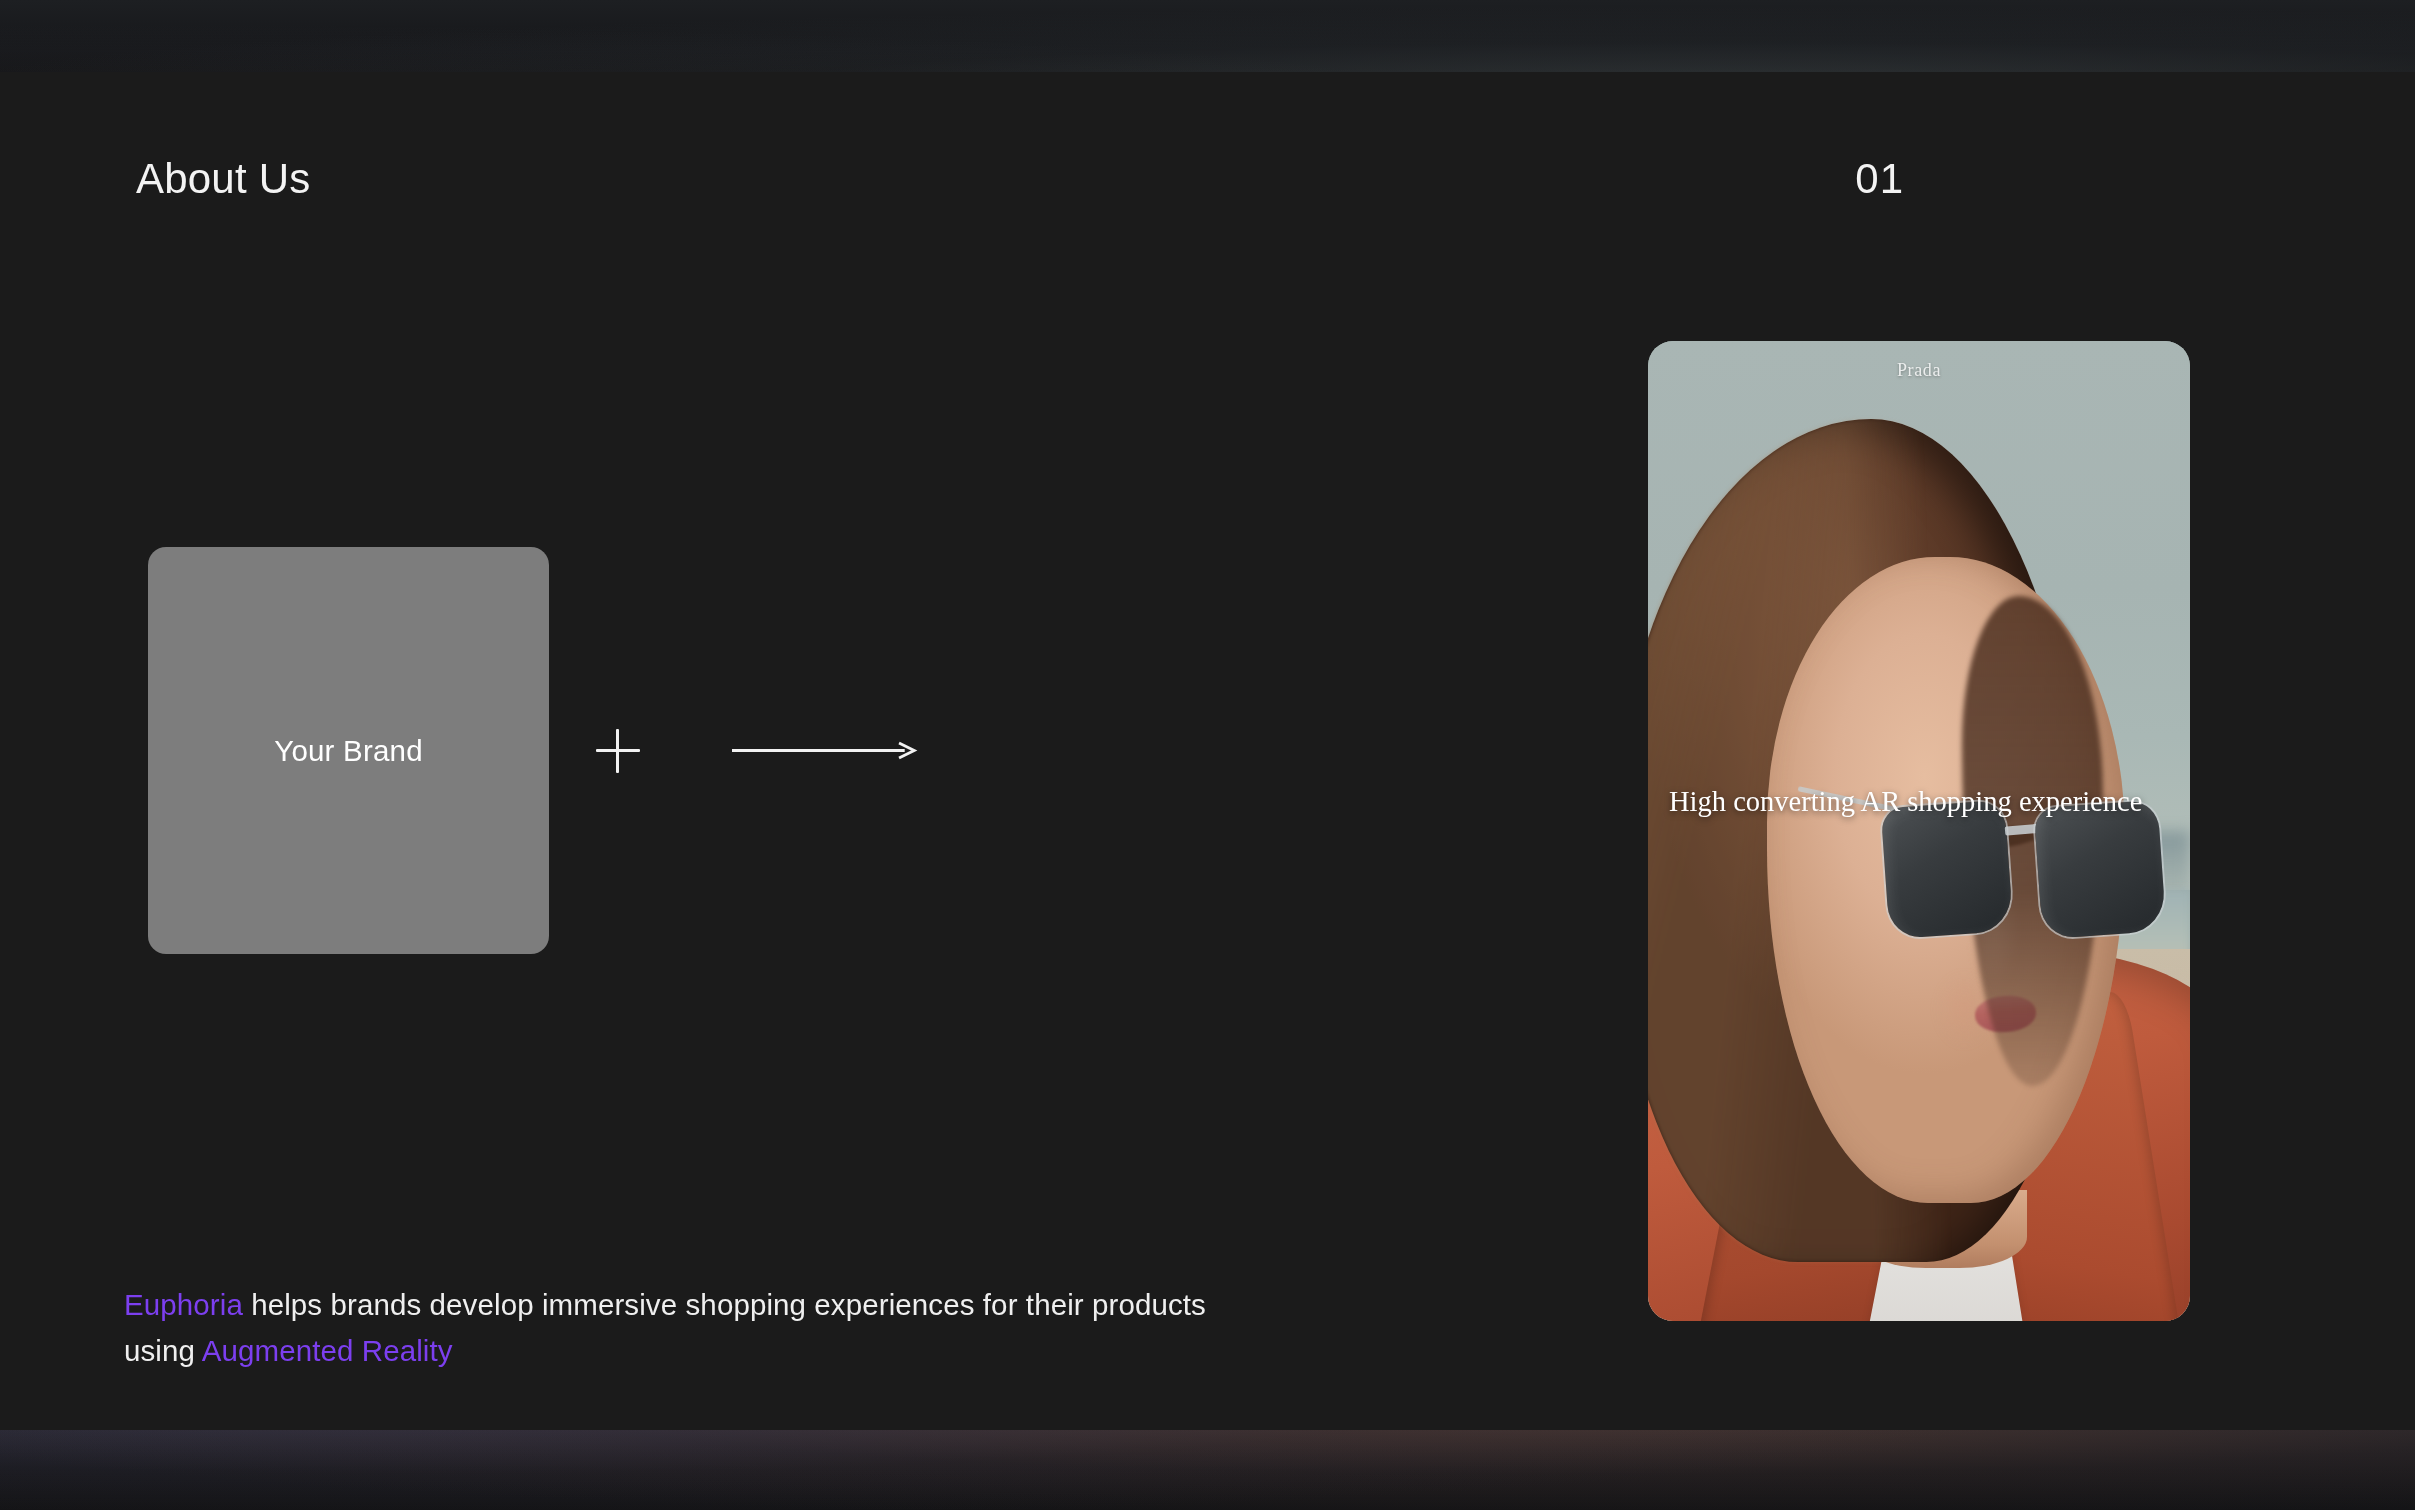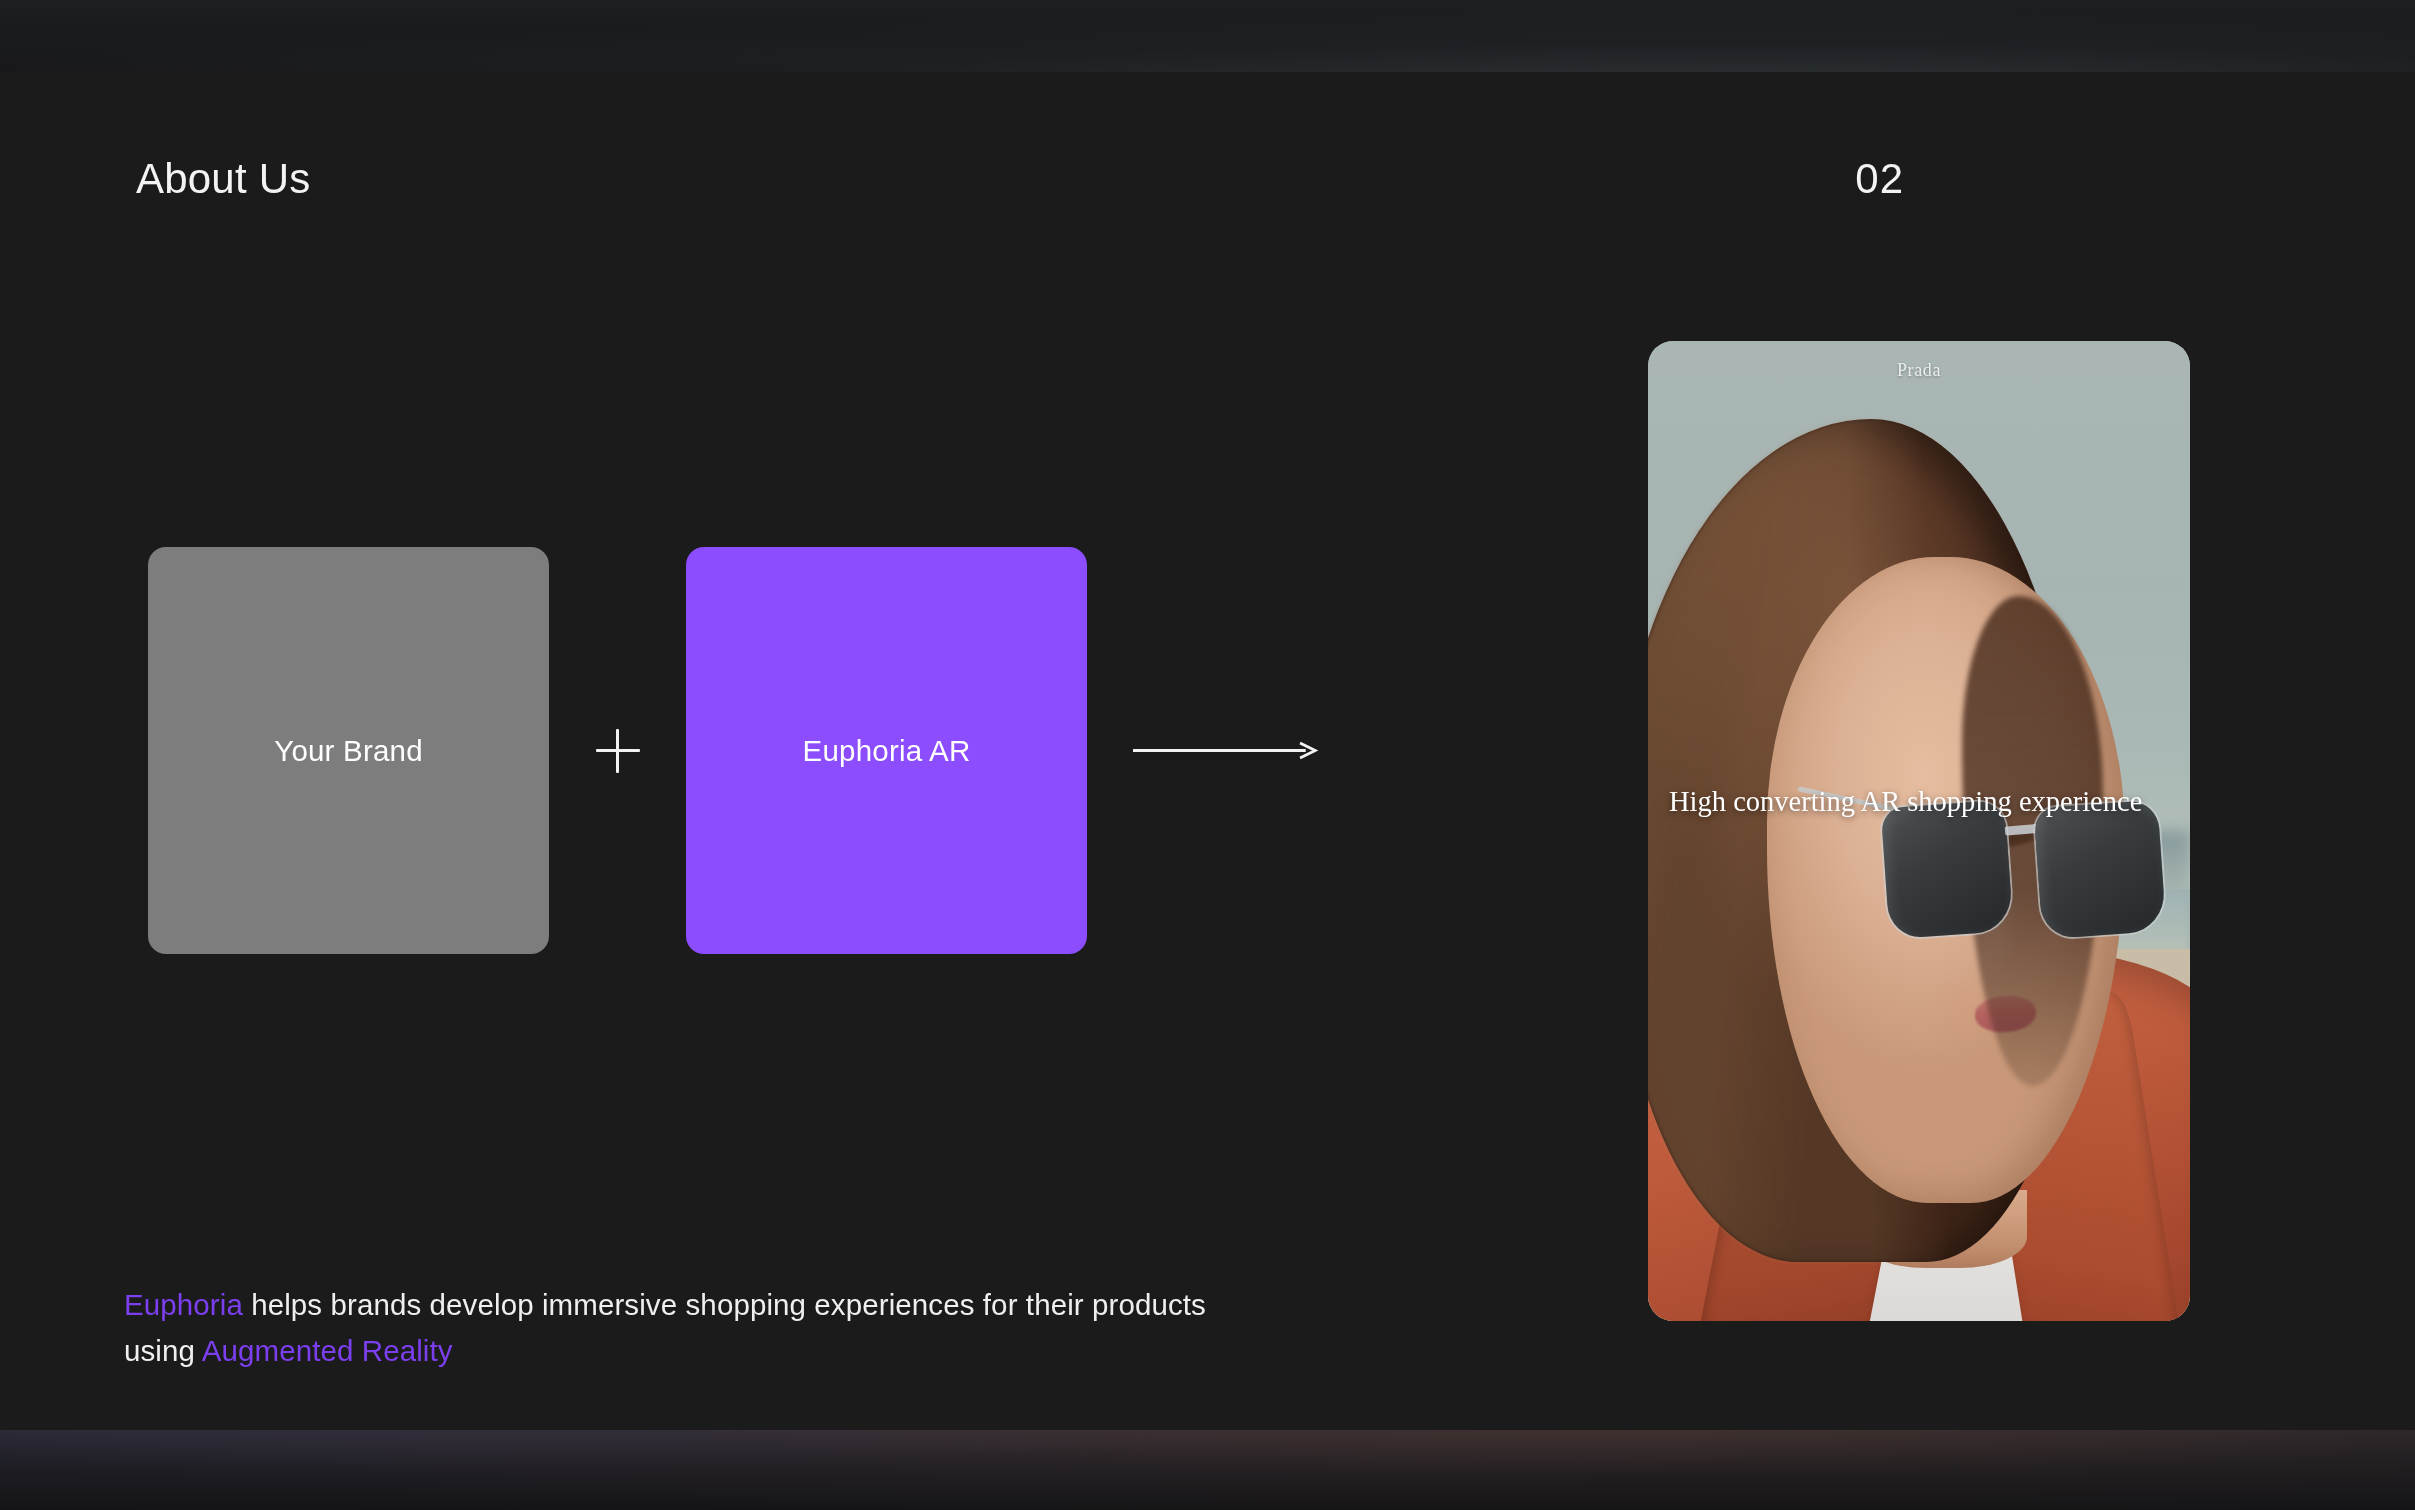--- a/index.html
+++ b/index.html
@@ -252,34 +252,31 @@
 <body>
 
 <div id="screen">
 
   <div class="edge-bar-top"></div>
 
   <div id="slide">
 
     <div class="slide-header">
       <div class="page-title">About Us</div>
-      <div class="page-number">02</div>
+      <div class="page-number">01</div>
     </div>
 
     <div class="equation-row">
 
       <div class="brand-card your-brand">
         <span class="brand-card-label">Your Brand</span>
       </div>
 
       <div class="plus-icon"></div>
 
-      <div class="brand-card euphoria">
-        <span class="brand-card-label">Euphoria AR</span>
-      </div>
 
       <div class="arrow-icon">
         <svg width="186" height="23" viewBox="0 0 196 24" fill="none">
           <path d="M0 12 H182" stroke="#f2f2f2" stroke-width="3"></path>
           <path d="M176 4 L192 12 L176 20" stroke="#f2f2f2" stroke-width="3" fill="none" stroke-linejoin="miter" stroke-linecap="butt"></path>
         </svg>
       </div>
 
     </div>
 

